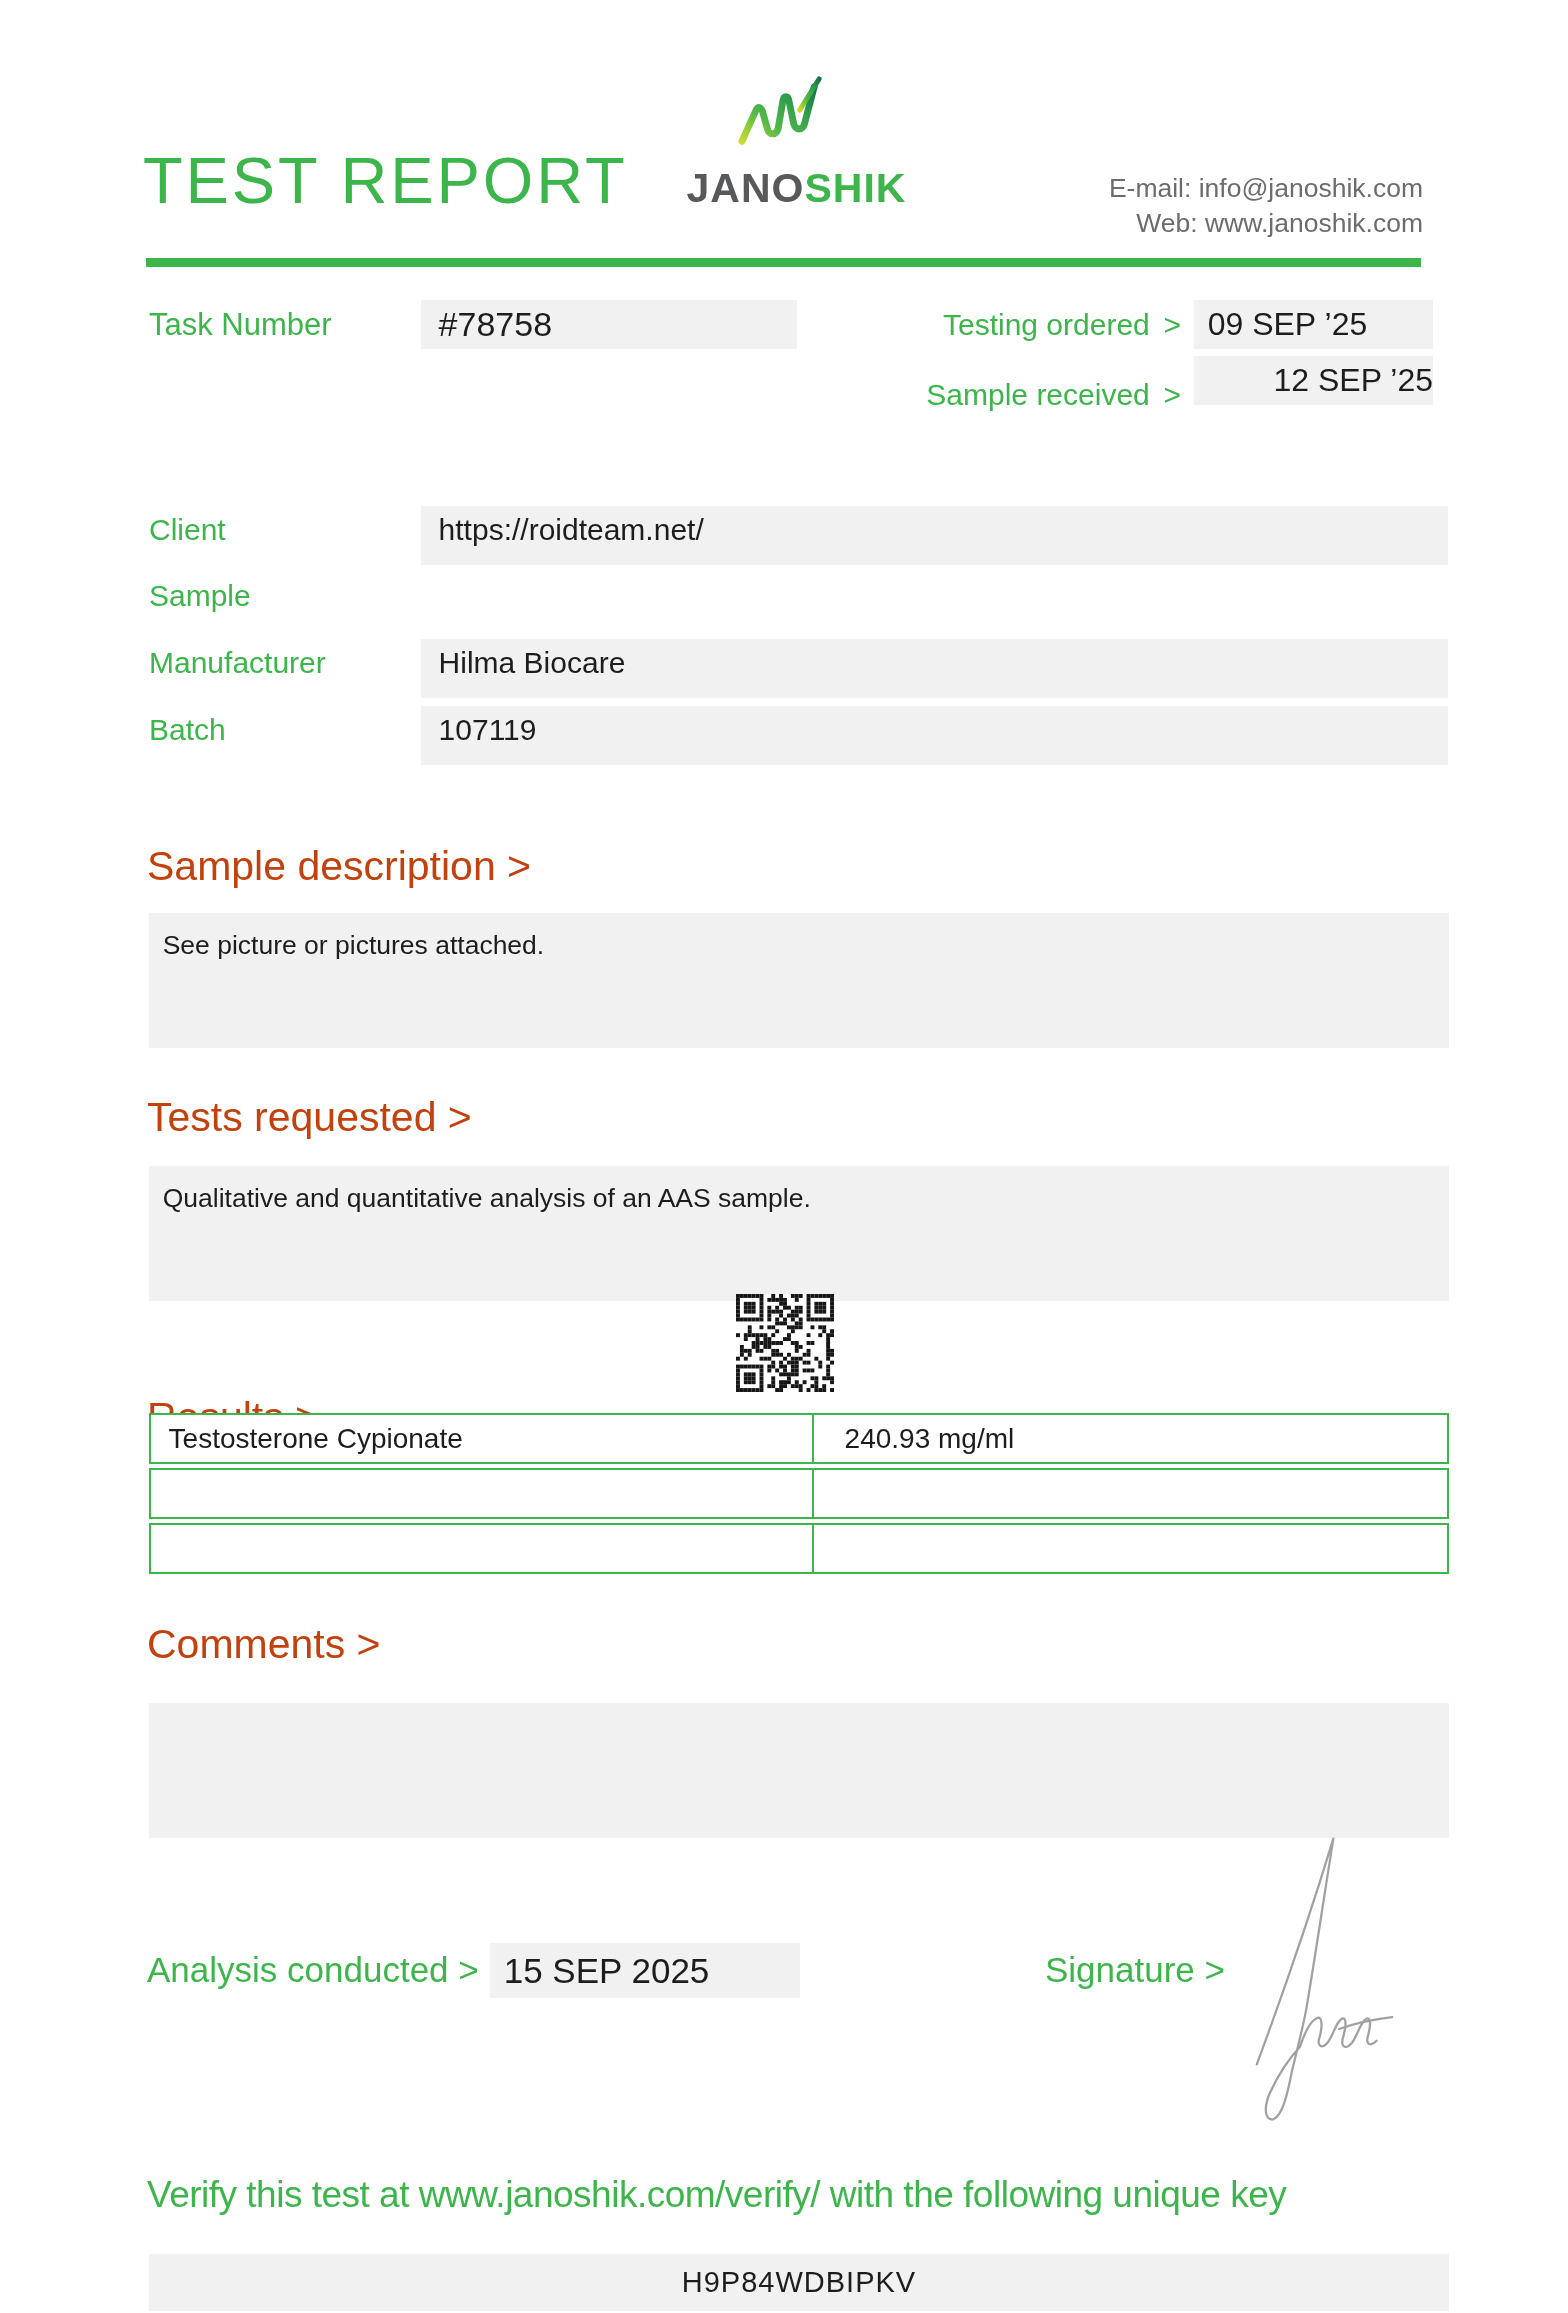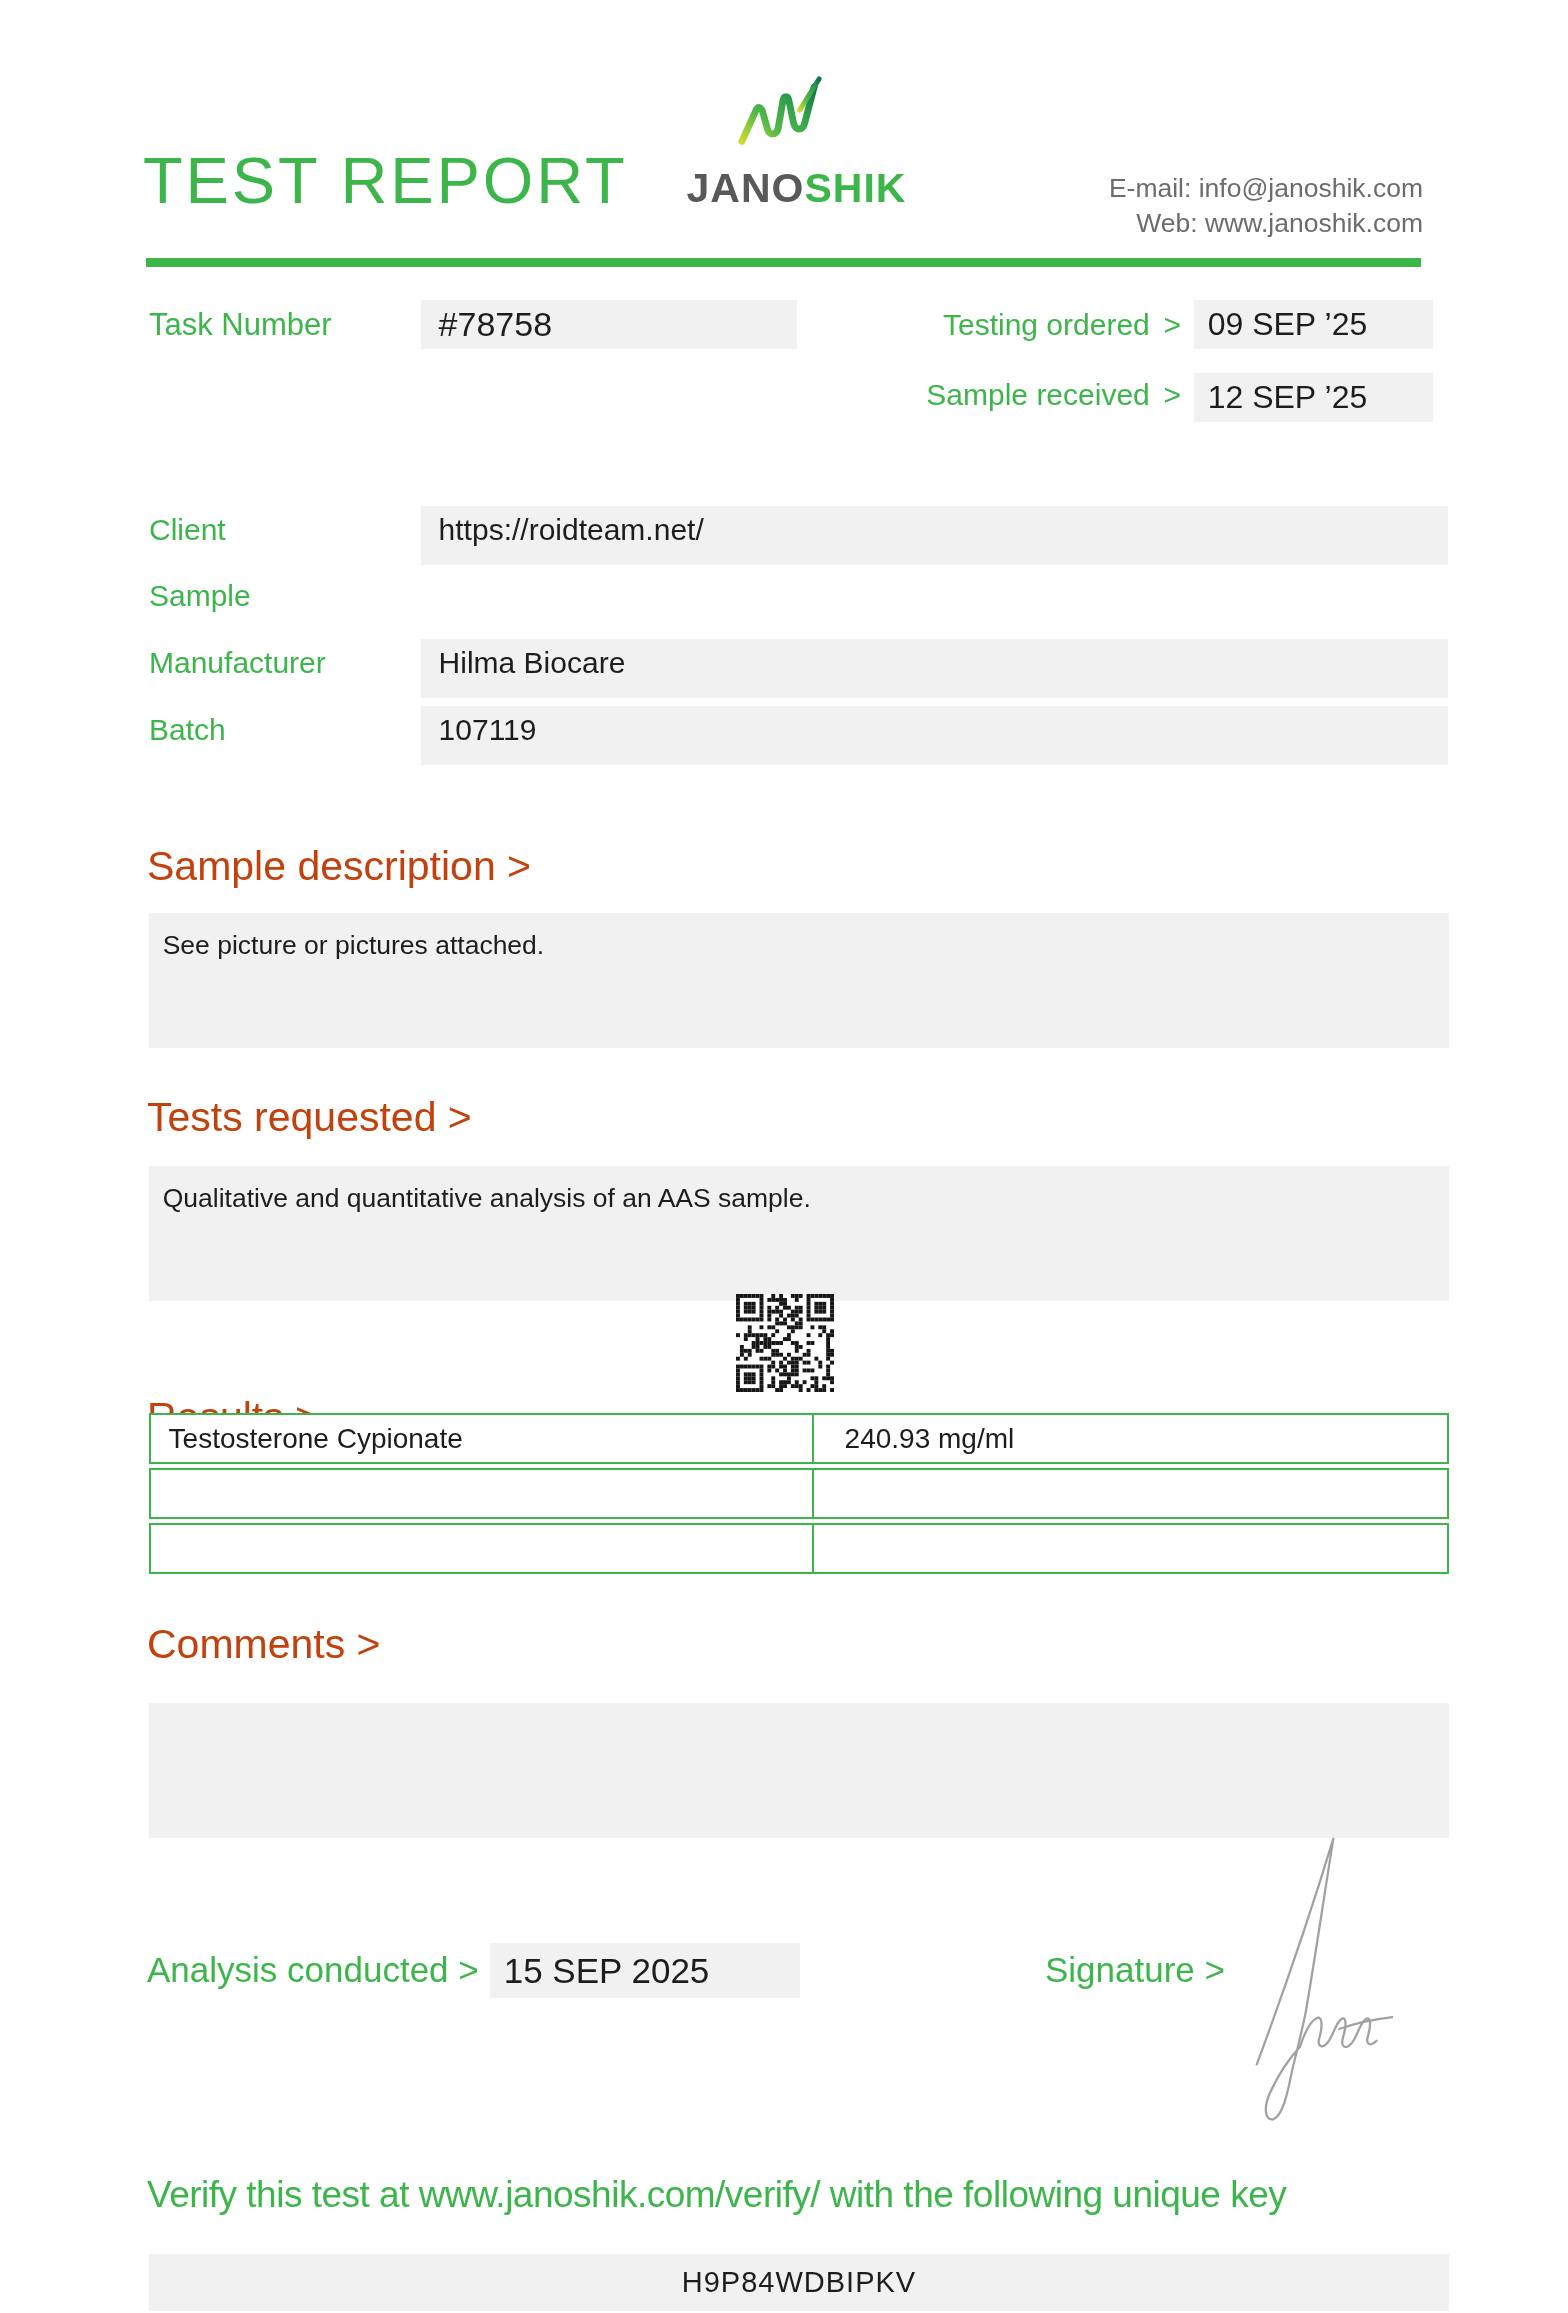--- a/index.html
+++ b/index.html
@@ -23,21 +23,21 @@
   
   .row-label{font-size:31px;line-height:49px;color:#3cb54a;white-space:nowrap;}
   .task-label{left:149px;top:300px;}
   .task-box{left:421px;top:300px;width:376px;height:49px;}
   .task-value{font-size:34px;line-height:49px;padding-left:17.6px;white-space:nowrap;}
   .date-label{width:300px;text-align:right;font-size:30px;line-height:49px;color:#3cb54a;display:flex;justify-content:flex-end;gap:13.7px;}
   .ordered-label{left:881px;top:300px;}
   .received-label{left:881px;top:370px;}
   .date-box{width:239px;height:49px;}
   .ordered-box{left:1194px;top:300px;}
-  .received-box{left:1194px;top:373px;}
+  .received-box{left:1194px;top:356px;text-align:right;}
   .date-value{font-size:32px;line-height:49px;padding-left:13.7px;white-space:nowrap;}
 
   
   .field-label{left:149px;font-size:30px;line-height:47px;color:#3cb54a;white-space:nowrap;}
   .field-box{left:421px;width:1027px;height:59px;}
   .field-value{font-size:30px;line-height:47px;padding-left:17.6px;white-space:nowrap;}
   .fy0{top:506px;} .fy1{top:572px;} .fy2{top:639px;} .fy3{top:706px;}
 
   
   .section-heading{left:147px;font-size:41px;font-weight:400;color:#c2410c;white-space:nowrap;}

